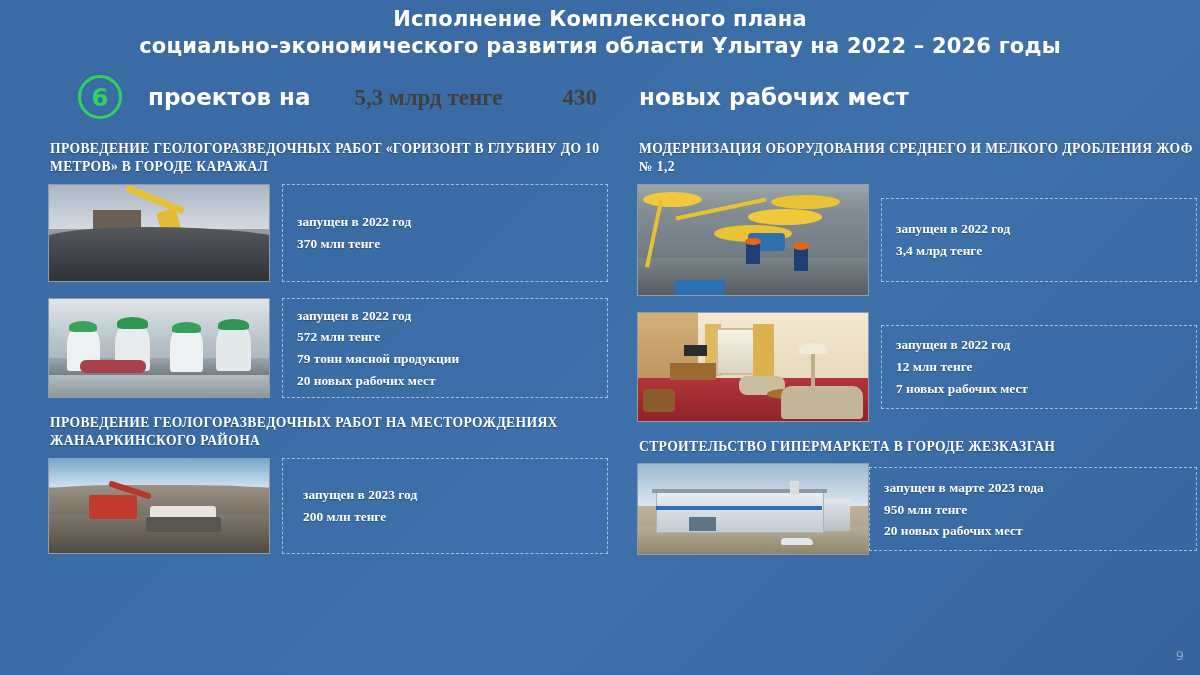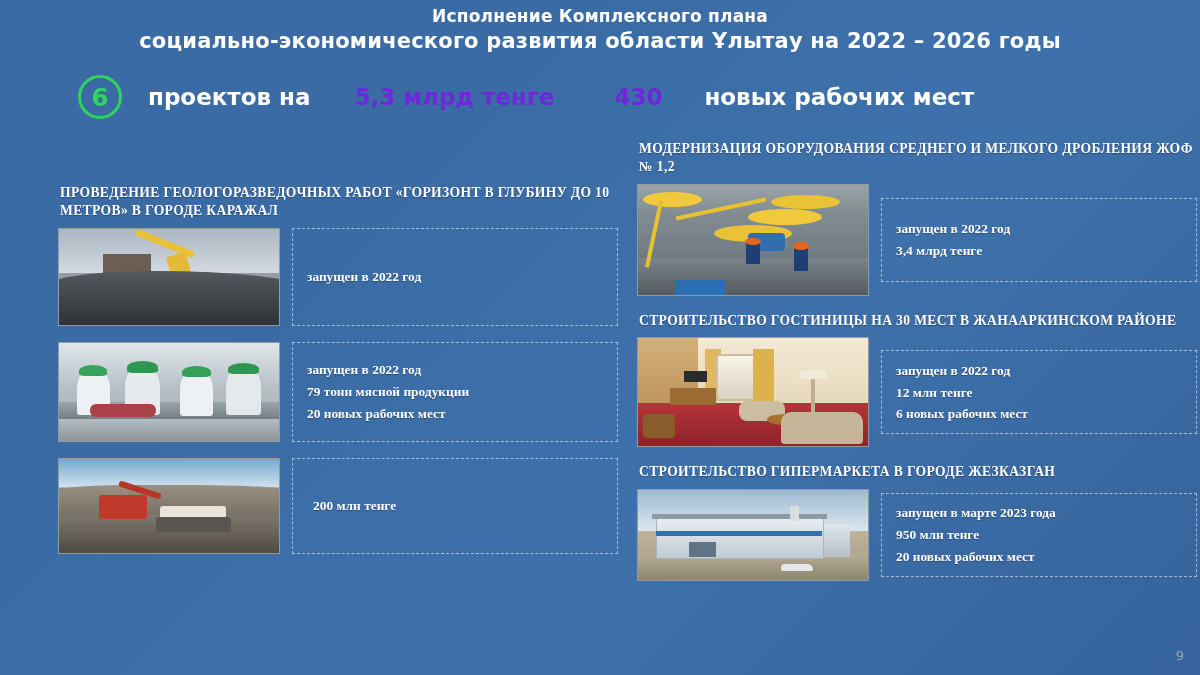--- a/index.html
+++ b/index.html
@@ -21,21 +21,21 @@
   
   .title-block {
     position: absolute;
     top: 6px; left: 0; width: 1200px;
     text-align: center;
     font-family: "DejaVu Sans", sans-serif;
     font-weight: bold;
     color: #ffffff;
     line-height: 1.28;
   }
-  .title-line1 { font-size: 17px; letter-spacing: .2px; }
+  .title-line1 { font-size: 21px; letter-spacing: .2px; }
   .title-line2 { font-size: 21px; letter-spacing: .2px; }
 
   .kpi-row {
     position: absolute;
     top: 74px; left: 78px;
     display: flex;
     align-items: center;
     height: 46px;
   }
   .kpi-circle {
@@ -54,32 +54,32 @@
     margin-left: 26px;
     font-family: "DejaVu Sans", sans-serif;
     font-weight: bold;
     font-size: 23px;
     white-space: nowrap;
     display: flex;
     align-items: baseline;
     gap: 17px;
   }
   .kpi-white { color: #ffffff; }
-  .kpi-green { color: #6d28d9; }
+  .kpi-green { color: #404040; font-family: Liberation Serif, serif; }
   .sp-a { display: inline-block; width: 10px; }
   .sp-b { display: inline-block; width: 26px; }
   .sp-c { display: inline-block; width: 8px; }
 
   
   .col {
     position: absolute;
     top: 140px;
     width: 560px;
   }
-  .col-left  { left: 58px; margin-top: 44px; }
+  .col-left  { left: 48px; }
   .col-right { left: 637px; }
 
   .card { position: relative; }
 
   .card-title {
     font-family: "Liberation Serif", serif;
     font-weight: bold;
     font-size: 13.6px;
     letter-spacing: .35px;
     line-height: 1.36;
@@ -248,20 +248,21 @@
               <i class="trk"></i>
               <i class="cab"></i>
             <i class="arm1"></i>
               <i class="arm2"></i>
               <i class="buck"></i>
               <i class="rub1"></i>
           </span>
         </div>
         <div class="info" style="height:98px;margin-left:12px;">
           <div>запущен в 2022 год</div>
+          <div>370 млн тенге</div>
         </div>
       </div>
     </div>
 
     <div class="card" style="margin-bottom:16px;">
       <div class="card-body">
         <div class="photo" style="width:222px;height:100px;">
           <span class="scene sc-meat">
             <i class="wall"></i>
               <i class="belt"></i>
@@ -272,40 +273,43 @@
               <i class="w4"></i>
             <i class="h1"></i>
               <i class="h2"></i>
               <i class="h3"></i>
               <i class="h4"></i>
               <i class="meat"></i>
           </span>
         </div>
         <div class="info" style="height:100px;margin-left:12px;">
           <div>запущен в 2022 год</div>
+          <div>572 млн тенге</div>
           <div>79 тонн мясной продукции</div>
           <div>20 новых рабочих  мест</div>
         </div>
       </div>
     </div>
 
     <div class="card">
+      <div class="card-title">ПРОВЕДЕНИЕ  ГЕОЛОГОРАЗВЕДОЧНЫХ  РАБОТ НА МЕСТОРОЖДЕНИЯХ  ЖАНААРКИНСКОГО  РАЙОНА</div>
       <div class="card-body">
         <div class="photo" style="width:222px;height:96px;">
           <span class="scene sc-mine">
             <i class="sky"></i>
               <i class="gr1"></i>
               <i class="gr2"></i>
             <i class="exc"></i>
               <i class="exa"></i>
               <i class="dmp"></i>
               <i class="dmb"></i>
           </span>
         </div>
         <div class="info" style="height:96px;margin-left:12px;padding-left:20px;">
+          <div>запущен в 2023 год</div>
           <div>200 млн тенге</div>
         </div>
       </div>
     </div>
 
   </div>
 
   <div class="col col-right">
 
     <div class="card" style="margin-bottom:16px;">
@@ -330,21 +334,20 @@
           </span>
         </div>
         <div class="info" style="height:84px;margin-left:12px;align-self:center;">
           <div>запущен в  2022 год</div>
           <div>3,4 млрд тенге</div>
         </div>
       </div>
     </div>
 
     <div class="card" style="margin-bottom:16px;">
-      <div class="card-title">СТРОИТЕЛЬСТВО  ГОСТИНИЦЫ  НА 30 МЕСТ  В ЖАНААРКИНСКОМ  РАЙОНЕ</div>
       <div class="card-body">
         <div class="photo" style="width:232px;height:110px;">
           <span class="scene sc-hotel">
             <i class="wallB"></i>
               <i class="wallL"></i>
               <i class="cur1"></i>
               <i class="win"></i>
               <i class="cur2"></i>
             <i class="carpet"></i>
               <i class="tv"></i>
@@ -353,42 +356,42 @@
               <i class="lamp"></i>
             <i class="arm"></i>
               <i class="tbl"></i>
               <i class="sofa"></i>
               <i class="chair"></i>
           </span>
         </div>
         <div class="info" style="height:84px;margin-left:12px;align-self:center;">
           <div>запущен в 2022 год</div>
           <div>12 млн тенге</div>
-          <div>6 новых рабочих  мест</div>
+          <div>7 новых рабочих  мест</div>
         </div>
       </div>
     </div>
 
     <div class="card">
       <div class="card-title">СТРОИТЕЛЬСТВО  ГИПЕРМАРКЕТА  В ГОРОДЕ ЖЕЗКАЗГАН</div>
       <div class="card-body">
         <div class="photo" style="width:232px;height:92px;">
           <span class="scene sc-mall">
             <i class="sky"></i>
               <i class="ground"></i>
               <i class="bld2"></i>
               <i class="bld"></i>
             <i class="roof"></i>
               <i class="stripe"></i>
               <i class="door"></i>
               <i class="sign"></i>
               <i class="car"></i>
           </span>
         </div>
-        <div class="info" style="height:84px;margin-left:12px;align-self:center;">
+        <div class="info" style="height:84px;align-self:center;">
           <div>запущен в марте 2023 года</div>
           <div>950 млн тенге</div>
           <div>20 новых рабочих  мест</div>
         </div>
       </div>
     </div>
 
   </div>
 
   <div class="page-num">9</div>

